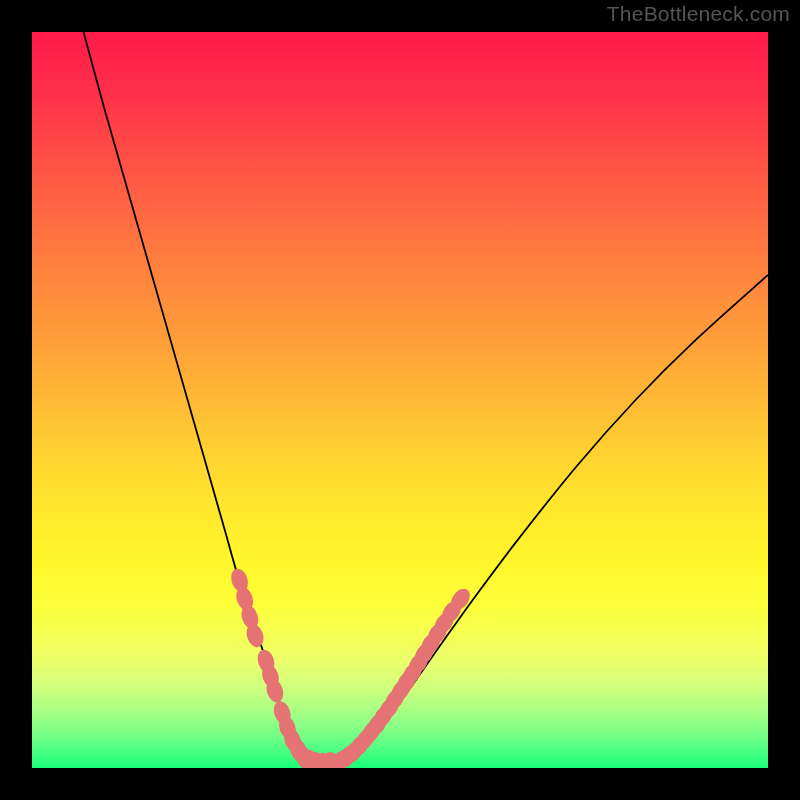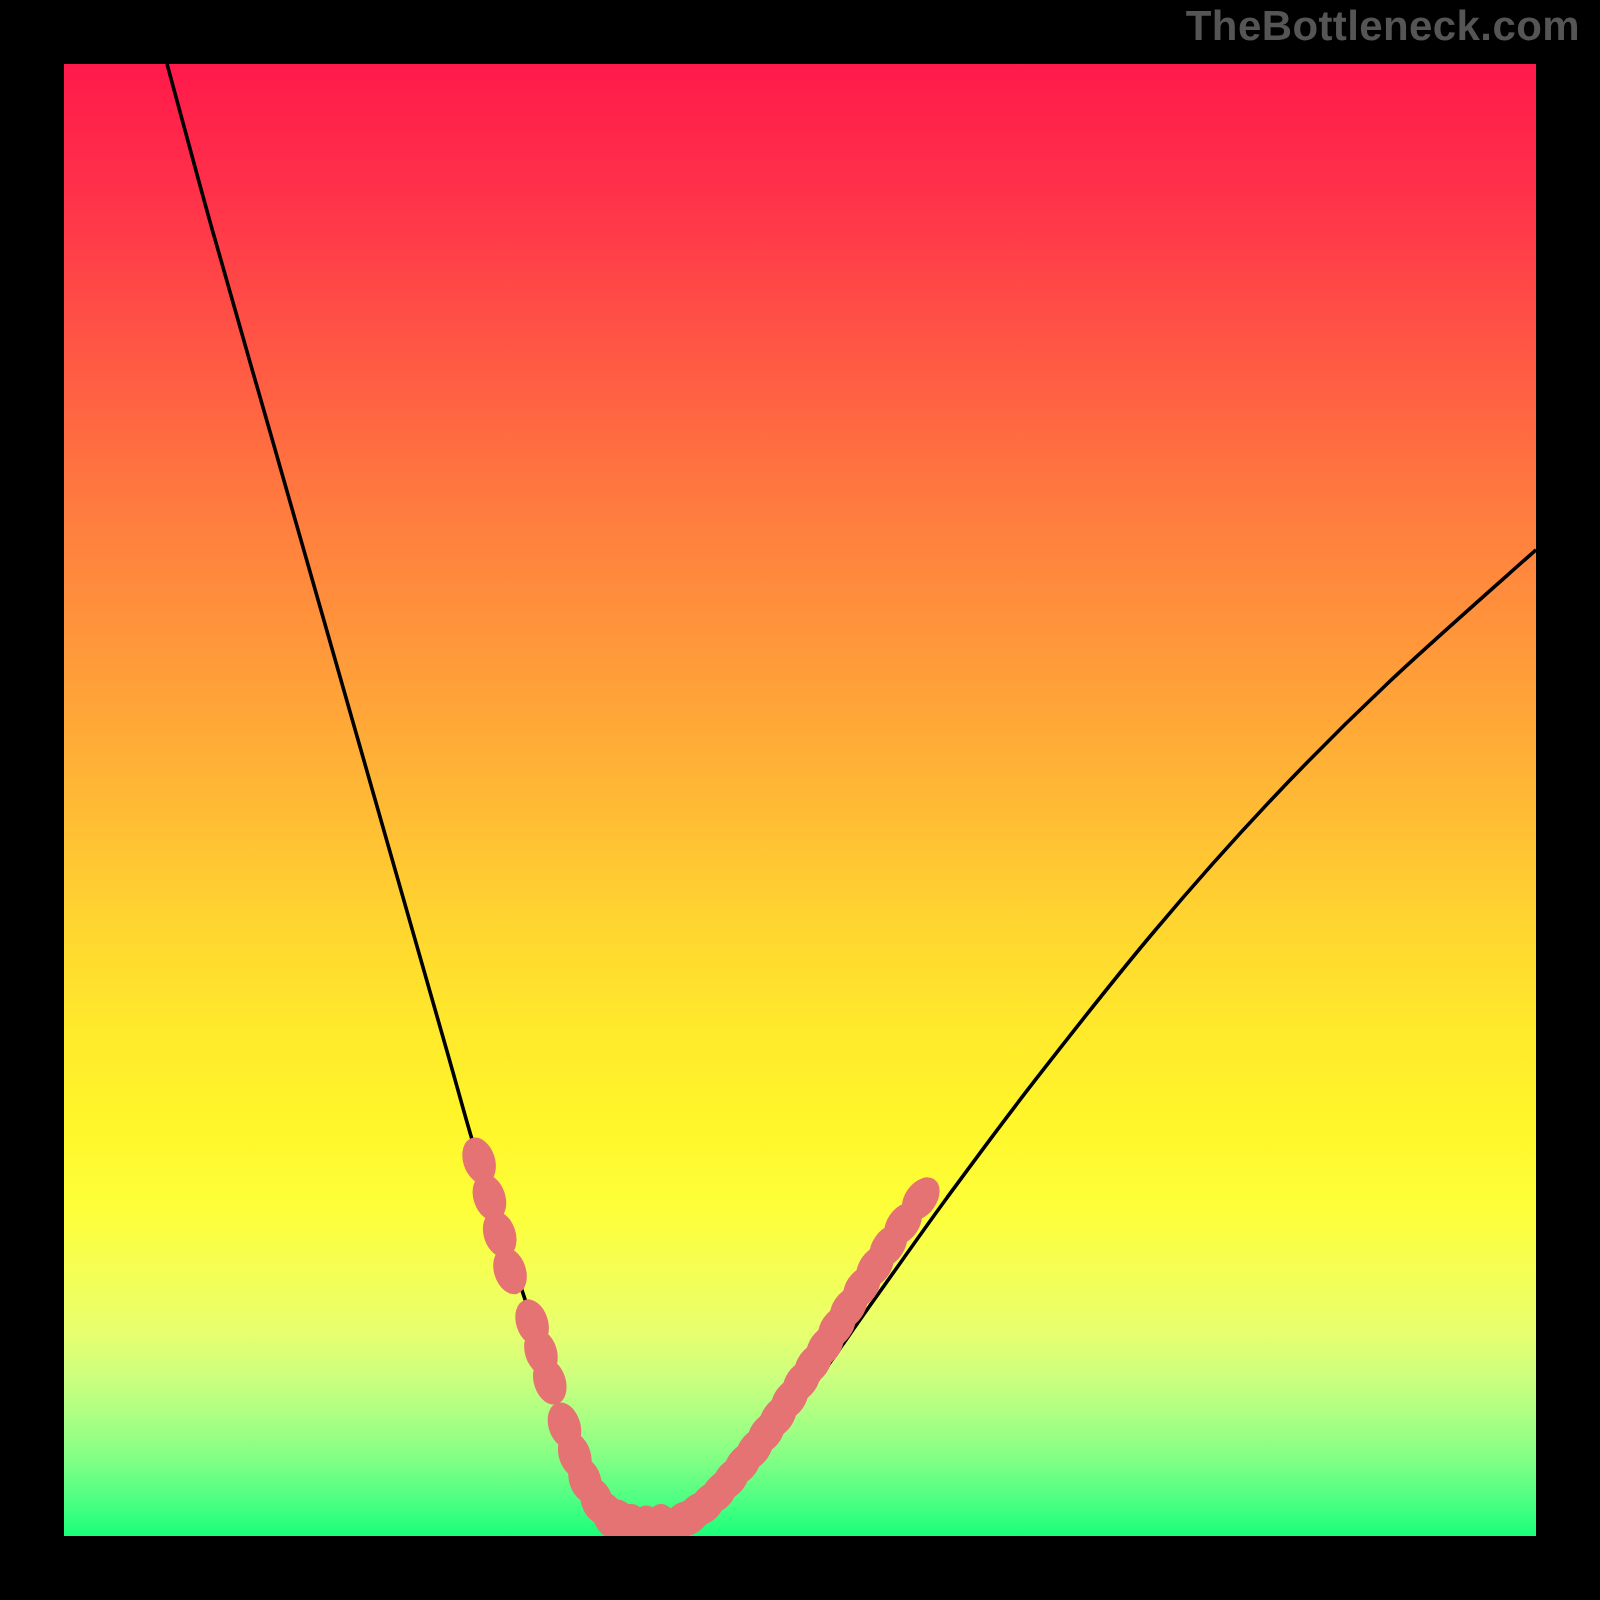--- a/index.html
+++ b/index.html
@@ -60,21 +60,21 @@
     left: 0;
     width: 736px;
     height: 736px;
   }
   .watermark {
     position: absolute;
     top: 2px;
     right: 10px;
     color: #555;
     font-size: 21px;
-    font-weight: 700;
+    font-weight: 400;
     letter-spacing: 0.2px;
     user-select: none;
   }
 </style>
 </head>
 <body>
 
 <div class="frame">
 
   <div class="watermark">TheBottleneck.com</div>

